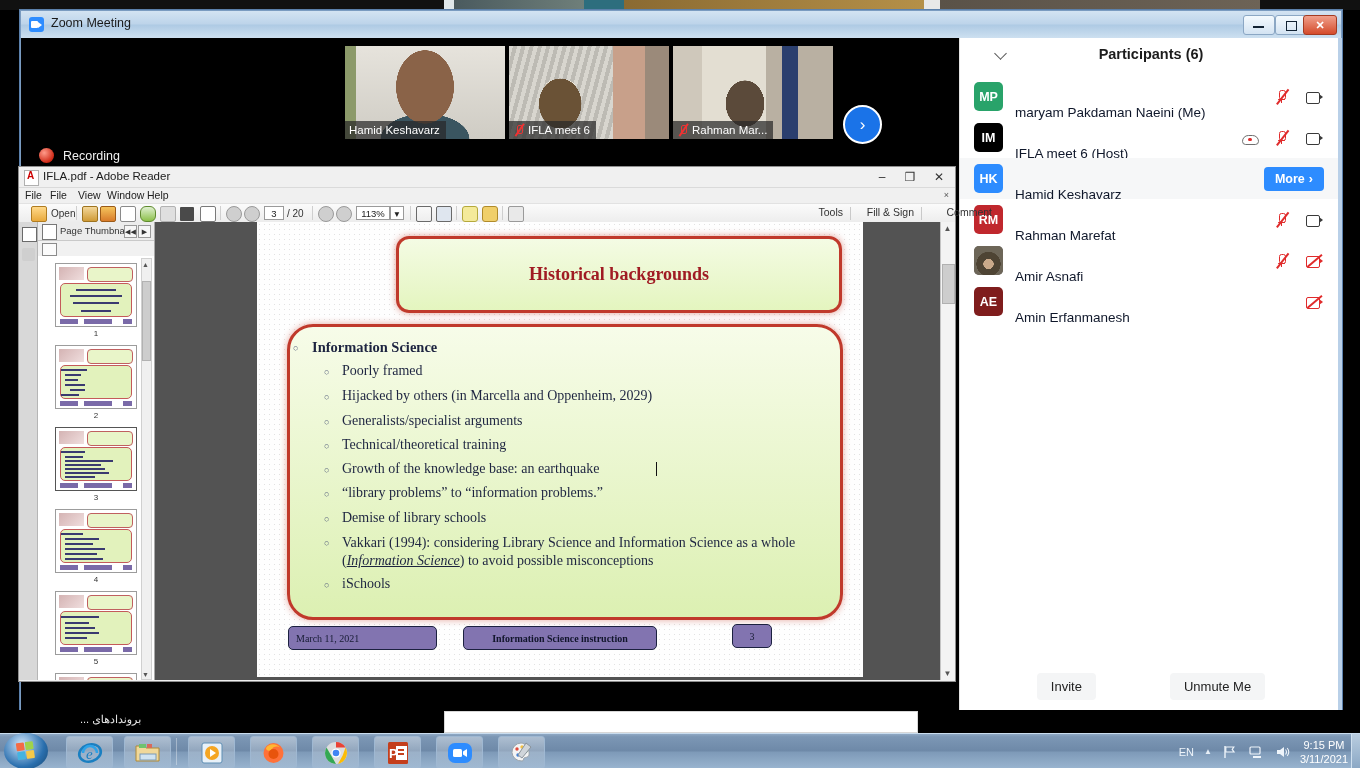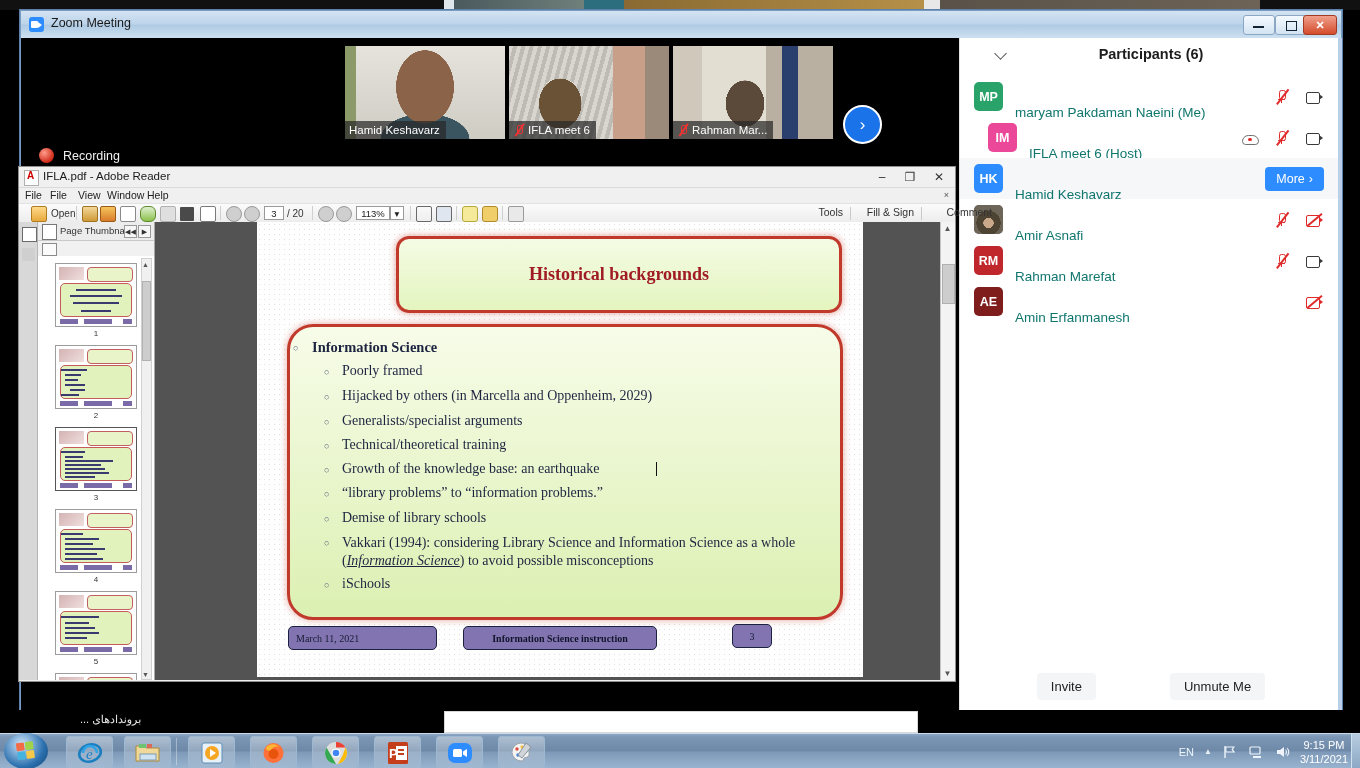--- a/index.html
+++ b/index.html
@@ -77,21 +77,21 @@
   #pp-title{position:absolute;left:0;right:0;top:8px;text-align:center;
     font-size:14.5px;font-weight:bold;color:#1c1c1c;}
   #pp-list{position:absolute;left:0;top:38px;right:0;height:585px;}
   .prow{position:relative;height:41px;display:flex;align-items:center;padding:0 18px 0 14px;}
   .prow.sel{background:#f6f7f8;}
   .avatar{width:29px;height:29px;border-radius:5px;color:#fff;font-size:12.5px;font-weight:bold;
     display:flex;align-items:center;justify-content:center;flex:0 0 auto;}
   .avatar.photo{background:#6a6a6a;overflow:hidden;position:relative;}
   .avatar.photo .face{position:absolute;left:0;top:0;right:0;bottom:0;
     background:radial-gradient(circle at 50% 62%,#c9a98a 0 22%,#4e4434 23% 52%,#6d6658 53% 100%);}
-  .pname{margin-left:12px;font-size:13.5px;color:#0f766e;flex:1 1 auto;white-space:nowrap;margin-top:32px;}
+  .pname{margin-left:12px;font-size:13.5px;color:#0f172a;flex:1 1 auto;white-space:nowrap;margin-top:32px;}
   .picons{display:flex;align-items:center;gap:13px;}
   .ico{width:19px;height:16px;position:relative;flex:0 0 auto;}
   
   .ico.mic-off:before{content:"";position:absolute;left:6px;top:1px;width:5px;height:8px;
     border:1.4px solid #e02b2b;border-radius:2.5px;}
   .ico.mic-off .stem{position:absolute;left:5px;top:10px;width:7px;height:1.4px;background:#e02b2b;
     border-radius:1px;}
   .ico.mic-off .stem2{position:absolute;left:8px;top:10px;width:1.4px;height:4px;background:#e02b2b;}
   .ico.mic-off:after{content:"";position:absolute;left:0px;top:7px;width:19px;height:1.5px;
     background:#e02b2b;transform:rotate(-52deg);}
@@ -107,21 +107,21 @@
   .ico.cam-off .tri{position:absolute;left:14px;top:5px;
     border-top:3.2px solid transparent;border-bottom:3.2px solid transparent;
     border-left:4.5px solid #e02b2b;}
   .ico.cam-off:after{content:"";position:absolute;left:0;top:7px;width:19px;height:1.5px;
     background:#e02b2b;transform:rotate(-40deg);}
   
   .ico.cloud-rec:before{content:"";position:absolute;left:1px;top:5px;width:15px;height:8px;
     background:#fff;border:1.4px solid #6f6f6f;border-radius:7px 7px 4px 4px;}
   .ico.cloud-rec:after{content:"";position:absolute;left:7px;top:8px;width:3.5px;height:3.5px;
     border-radius:50%;background:#e02b2b;}
-  .more-btn{background:#2d8cff;color:#fff;font-size:12.5px;font-weight:normal;
+  .more-btn{background:#2d8cff;color:#fff;font-size:12.5px;font-weight:bold;
     border-radius:4px;padding:5px 11px;display:flex;align-items:center;gap:4px;}
   #pp-footer{position:absolute;left:0;bottom:0;width:100%;height:50px;
     display:flex;align-items:center;justify-content:center;gap:74px;background:#fff;}
   .pf-btn{background:#f4f5f6;border-radius:4px;padding:6px 14px;font-size:13px;color:#222;}
   #pp-scroll{position:absolute;right:0;top:0;width:4px;height:673px;background:#b9d0e8;}
 
   
   #adobe{position:absolute;left:18px;top:166px;width:936px;height:514px;
     background:#f0f0f0;border:1px solid #8f8f8f;}
   #ad-title{position:relative;height:20px;background:#f0f0f0;border-bottom:1px solid #dadada;}
@@ -337,21 +337,21 @@
           <div class="picons">
             <span class="ico mic-off">
                 <i class="stem"></i>
                 <i class="stem2"></i>
               </span>
             <span class="ico cam-on"></span>
           </div>
         </div>
 
         <div class="prow">
-          <div class="avatar" style="background:#ec4899;margin-left:14px;">
+          <div class="avatar" style="background:#000000;">
             <span>IM</span>
             </div>
           <div class="pname">IFLA meet 6 (Host)</div>
           <div class="picons">
             <span class="ico cloud-rec"></span>
             <span class="ico mic-off">
                 <i class="stem"></i>
                 <i class="stem2"></i>
               </span>
             <span class="ico cam-on"></span>
@@ -359,50 +359,50 @@
         </div>
 
         <div class="prow sel">
           <div class="avatar" style="background:#2d8cff;">
             <span>HK</span>
             </div>
           <div class="pname">Hamid Keshavarz</div>
           <div class="more-btn">
             <span>More</span>
             <span>›</span>
+          </div>
+        </div>
+
+        <div class="prow">
+          <div class="avatar" style="background:#c0272d;">
+            <span>RM</span>
+            </div>
+          <div class="pname">Rahman Marefat</div>
+          <div class="picons">
+            <span class="ico mic-off">
+                <i class="stem"></i>
+                <i class="stem2"></i>
+              </span>
+            <span class="ico cam-on"></span>
           </div>
         </div>
 
         <div class="prow">
           <div class="avatar photo">
               <span class="face"></span>
             </div>
           <div class="pname">Amir Asnafi</div>
           <div class="picons">
             <span class="ico mic-off">
                 <i class="stem"></i>
                 <i class="stem2"></i>
               </span>
             <span class="ico cam-off">
                 <i class="tri"></i>
               </span>
-          </div>
-        </div>
-
-        <div class="prow">
-          <div class="avatar" style="background:#c0272d;">
-            <span>RM</span>
-            </div>
-          <div class="pname">Rahman Marefat</div>
-          <div class="picons">
-            <span class="ico mic-off">
-                <i class="stem"></i>
-                <i class="stem2"></i>
-              </span>
-            <span class="ico cam-on"></span>
           </div>
         </div>
 
         <div class="prow">
           <div class="avatar" style="background:#7f1d1d;">
             <span>AE</span>
             </div>
           <div class="pname">Amin Erfanmanesh</div>
           <div class="picons">
             <span class="ico cam-off">

